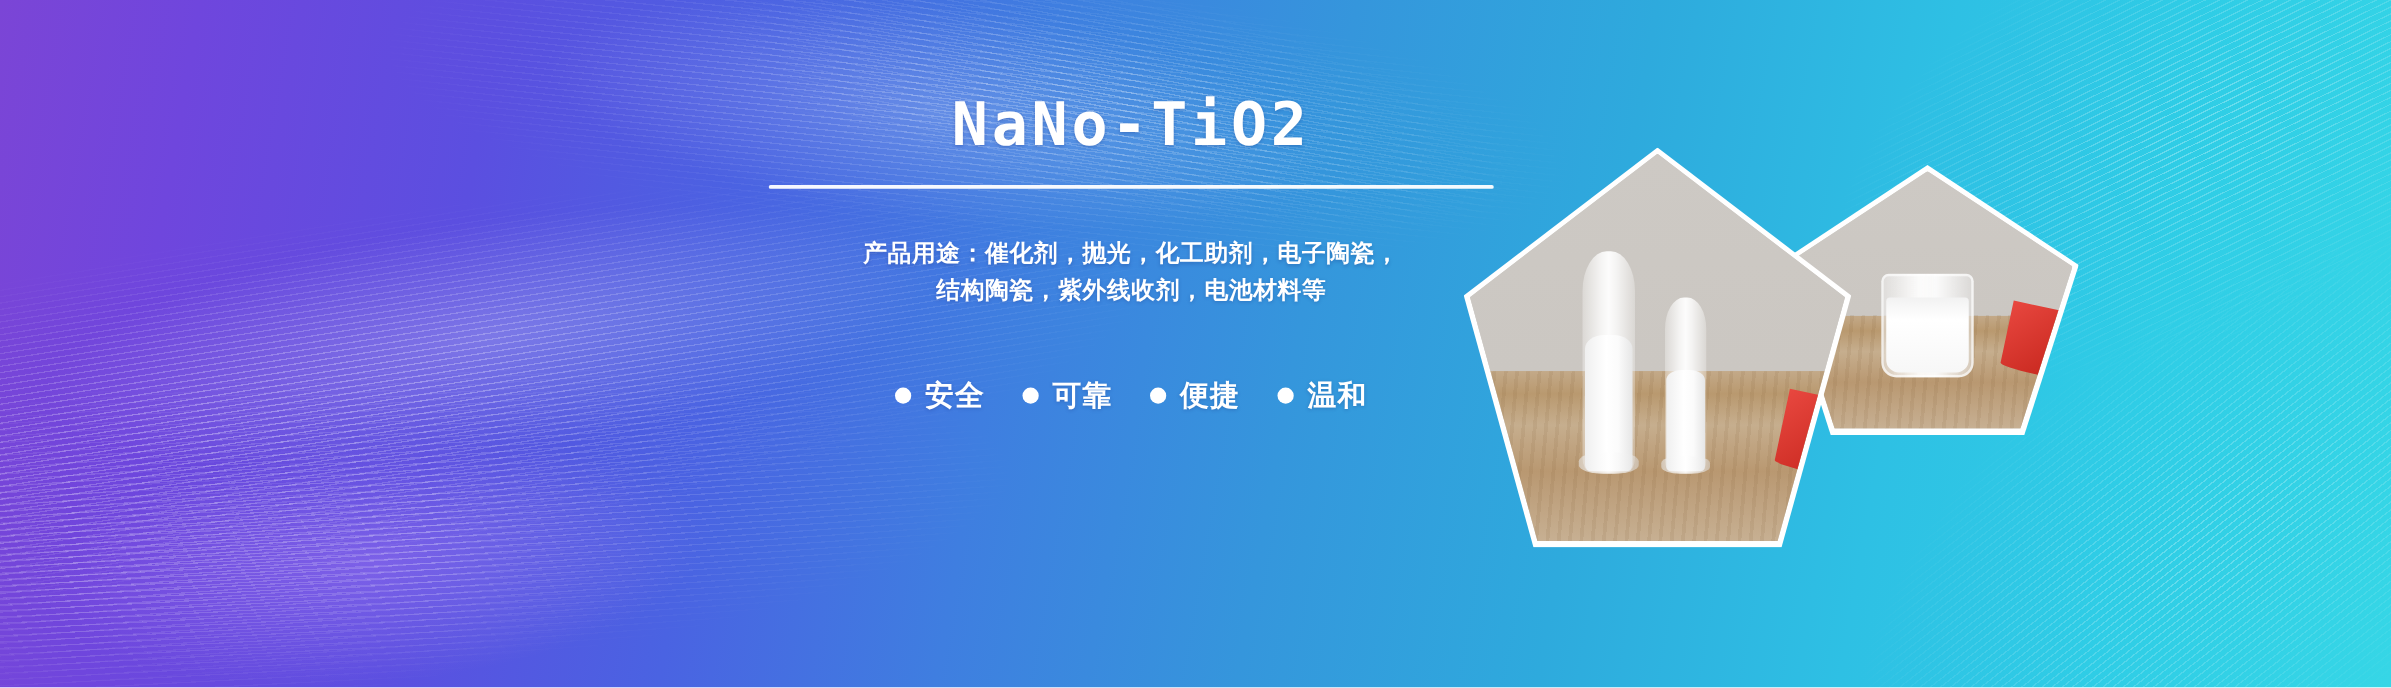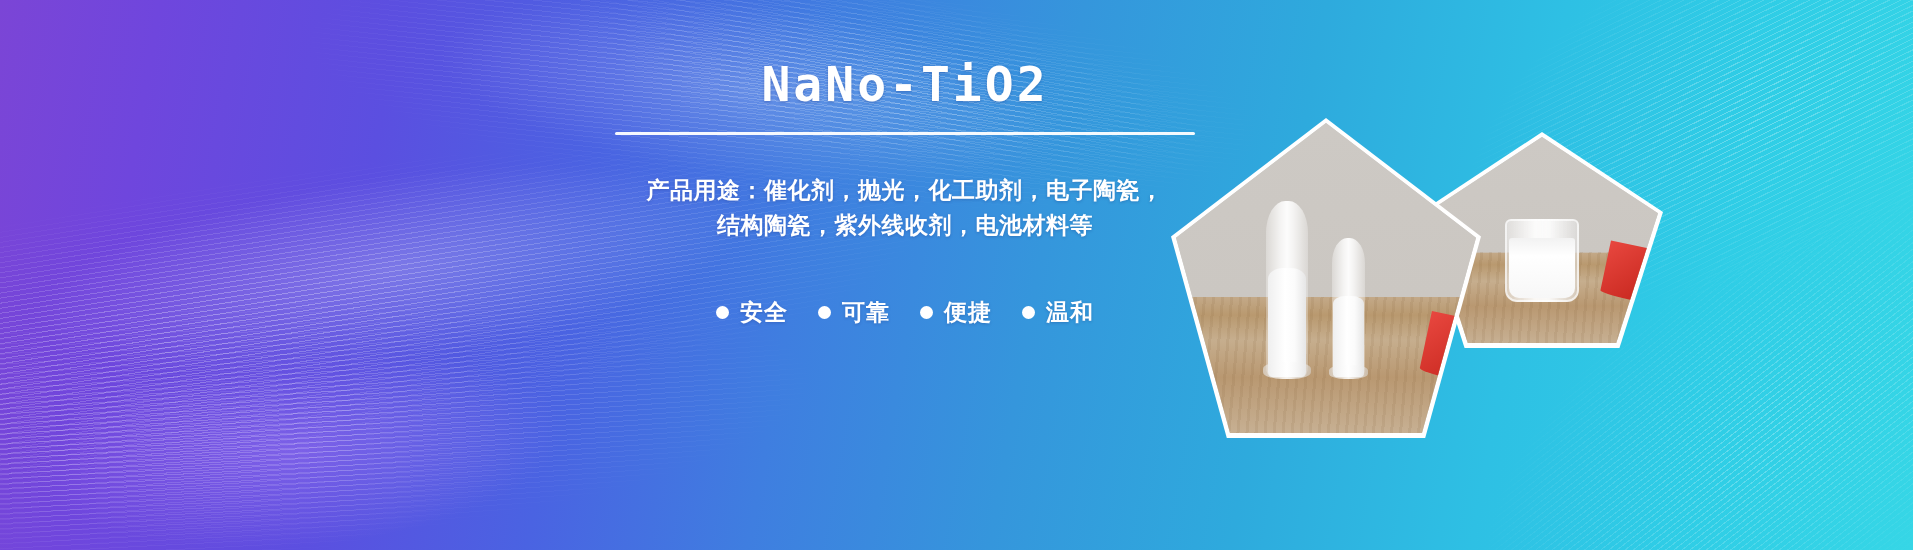--- a/index.html
+++ b/index.html
@@ -81,37 +81,37 @@
        transform:rotate(7deg);}
   .sw3{left:-80px;top:300px;width:760px;height:300px;
        background:radial-gradient(ellipse 50% 46% at 50% 50%,rgba(214,150,255,.26),rgba(255,255,255,0) 70%);
        transform:rotate(-5deg);}
 
   
   .logo{position:absolute;left:34px;top:14px;width:192px;height:150px;}
   .logo svg{display:block;width:192px;height:150px;}
 
   
-  .copy{position:absolute;left:470px;top:60px;width:870px;text-align:center;}
+  .copy{position:absolute;left:470px;top:76px;width:870px;text-align:center;}
 
   .title{
     font-family:"DejaVu Sans Mono","Liberation Mono",monospace;
     font-size:48px;font-weight:700;color:#ffffff;
     letter-spacing:3px;line-height:1;
     margin:0 0 0 0;
     text-shadow:0 1px 3px rgba(20,40,120,.30);
   }
   .rule{
     width:580px;height:3px;background:#ffffff;opacity:.95;
     margin:24px auto 0 auto;border-radius:2px;
   }
   .usage{
     margin:38px 0 0 0;
     font-family:"DejaVu Sans","Liberation Sans",sans-serif;
-    font-size:23px;font-weight:700;color:#ffffff;
+    font-size:19px;font-weight:700;color:#ffffff;
     line-height:1.52;letter-spacing:.5px;
     text-shadow:0 1px 3px rgba(20,40,120,.28);
     text-align:center;
   }
   .usage div{white-space:nowrap;}
 
   .features{
     margin:54px 0 0 0;
     display:flex;justify-content:center;align-items:center;
     gap:30px;

